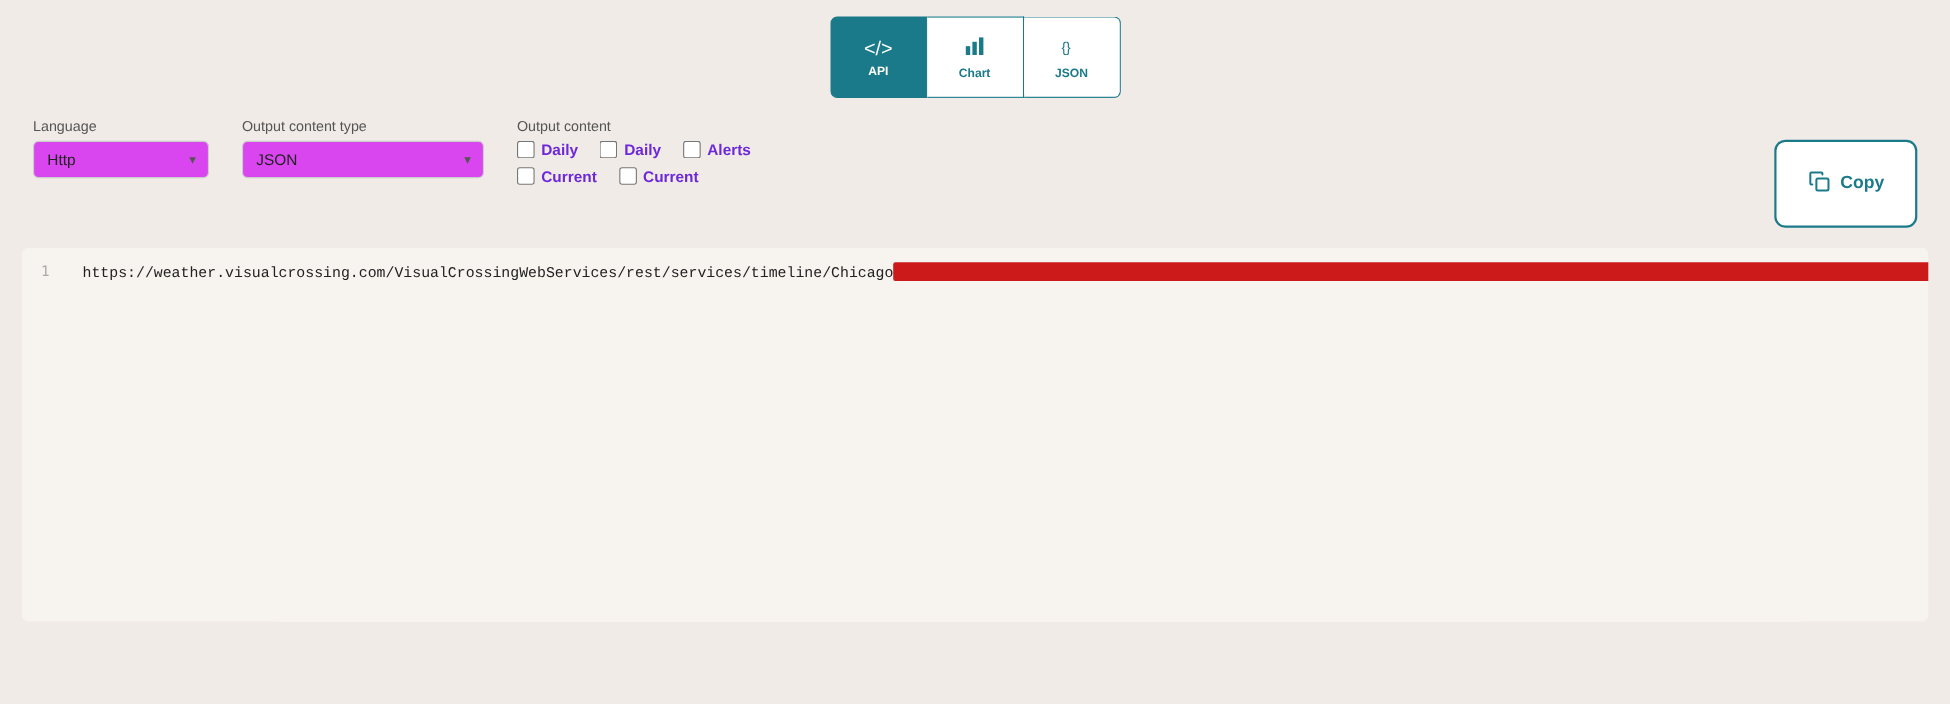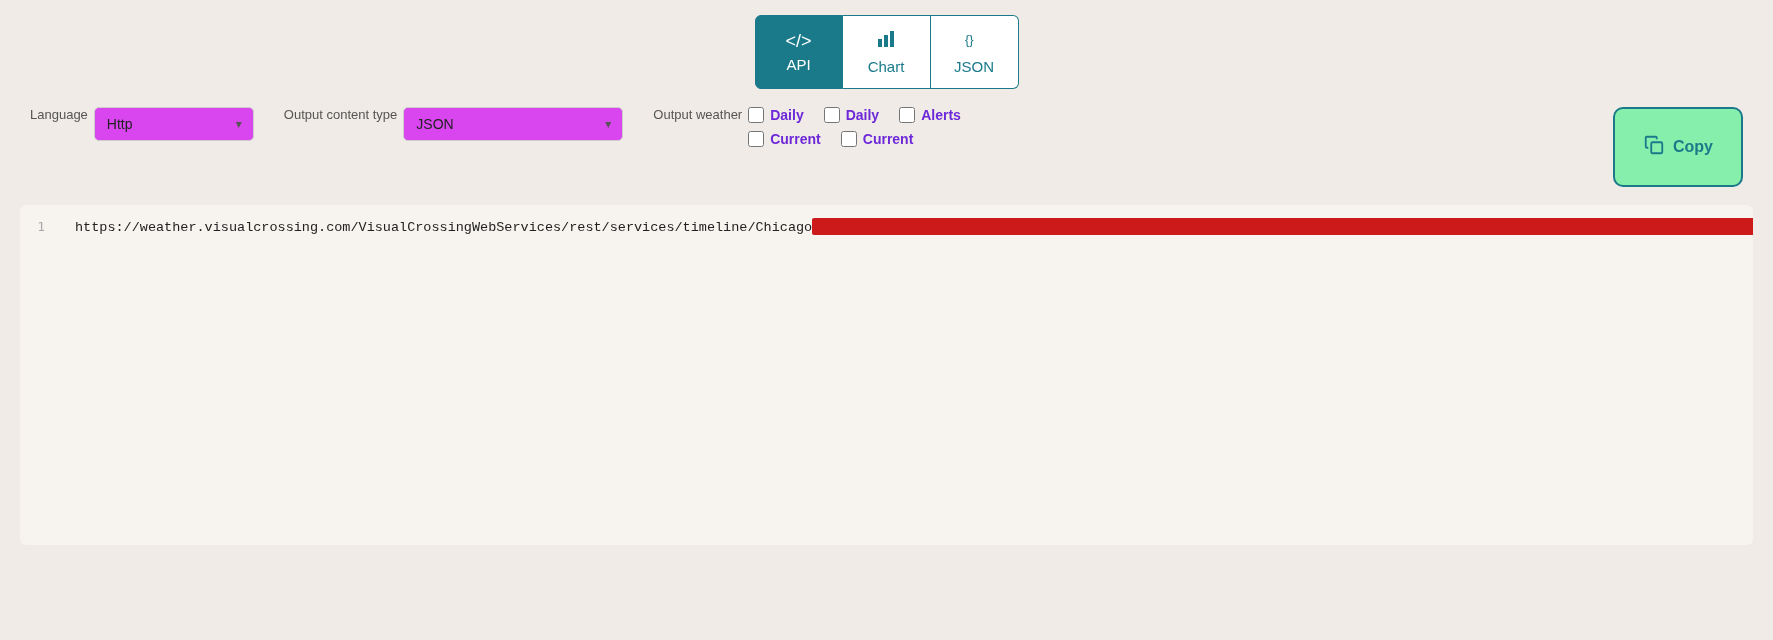--- a/index.html
+++ b/index.html
@@ -65,36 +65,36 @@
     .tab-button.active {
       background-color: #1a7a8a;
       color: #fff;
     }
 
     .tab-icon {
       font-size: 18px;
     }
 
     .tab-label {
-      font-size: 15px;
-      font-weight: 400;
+      font-size: 11px;
+      font-weight: 700;
     }
 
     
     .controls-row {
       display: flex;
       align-items: flex-start;
       gap: 30px;
       margin-bottom: 18px;
       padding: 0 10px;
     }
 
     .control-group {
       display: flex;
-      flex-direction: row;
+      flex-direction: column;
       gap: 6px;
     }
 
     .control-label {
       font-size: 13px;
       color: #555;
       font-weight: 400;
     }
 
     .select-wrapper {
@@ -161,33 +161,34 @@
       font-size: 14px;
       color: #6d28d9;
       font-weight: bold;
     }
 
     
     .copy-button {
       margin-left: auto;
       border: 2px solid #1a7a8a;
       border-radius: 10px;
-      background: #86efac;
+      background: #ffffff;
       color: #1a7a8a;
       padding: 12px 28px;
       font-size: 16px;
       font-weight: 600;
       cursor: pointer;
       display: flex;
       align-items: center;
       gap: 8px;
       min-width: 120px;
       min-height: 80px;
       justify-content: center;
       align-self: center;
+      margin-top: 20px;
     }
 
     .copy-icon {
       font-size: 18px;
     }
 
     
     .code-area {
       background: #f7f3ef;
       border-radius: 6px;
@@ -292,21 +293,21 @@
         <select class="control-select wide">
           <option>JSON</option>
           <option>CSV</option>
           <option>TSV</option>
         </select>
         <span class="select-arrow">▾</span>
       </div>
     </div>
 
     <div class="control-group">
-      <span class="control-label">Output weather</span>
+      <span class="control-label">Output content</span>
       <div class="output-sections">
         <div class="checkbox-row">
           <label class="checkbox-item">
             <input type="checkbox" style="">
             <span class="checkbox-label">Daily</span>
           </label>
           <label class="checkbox-item">
             <input type="checkbox" style="">
             <span class="checkbox-label">Daily</span>
           </label>

